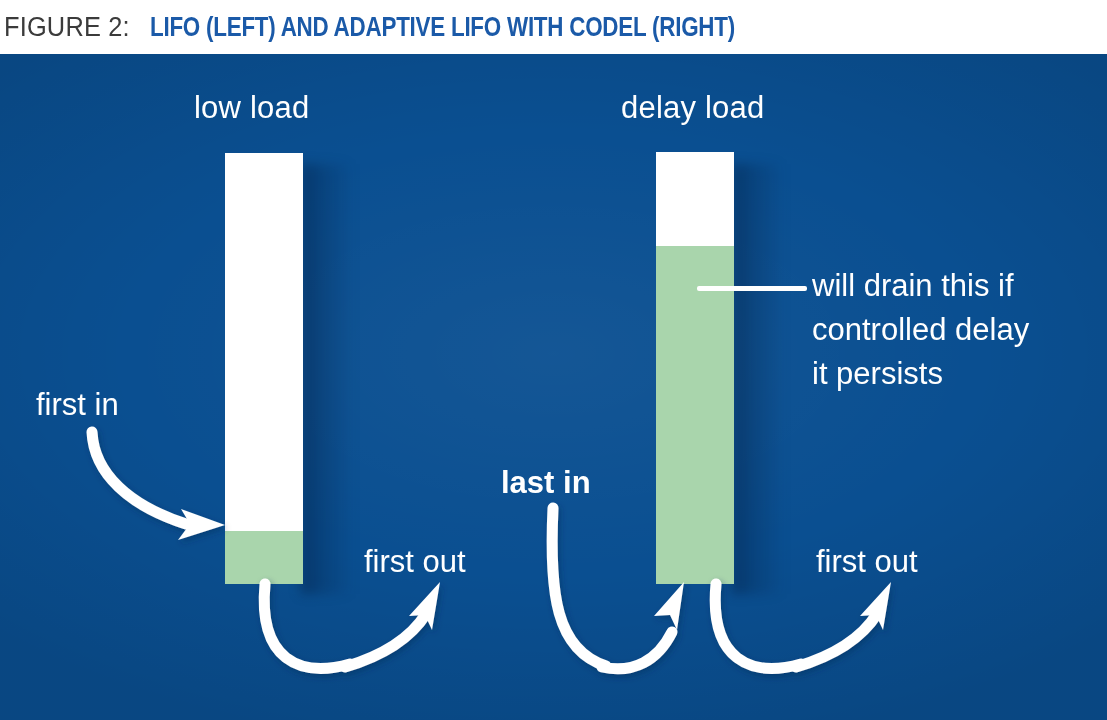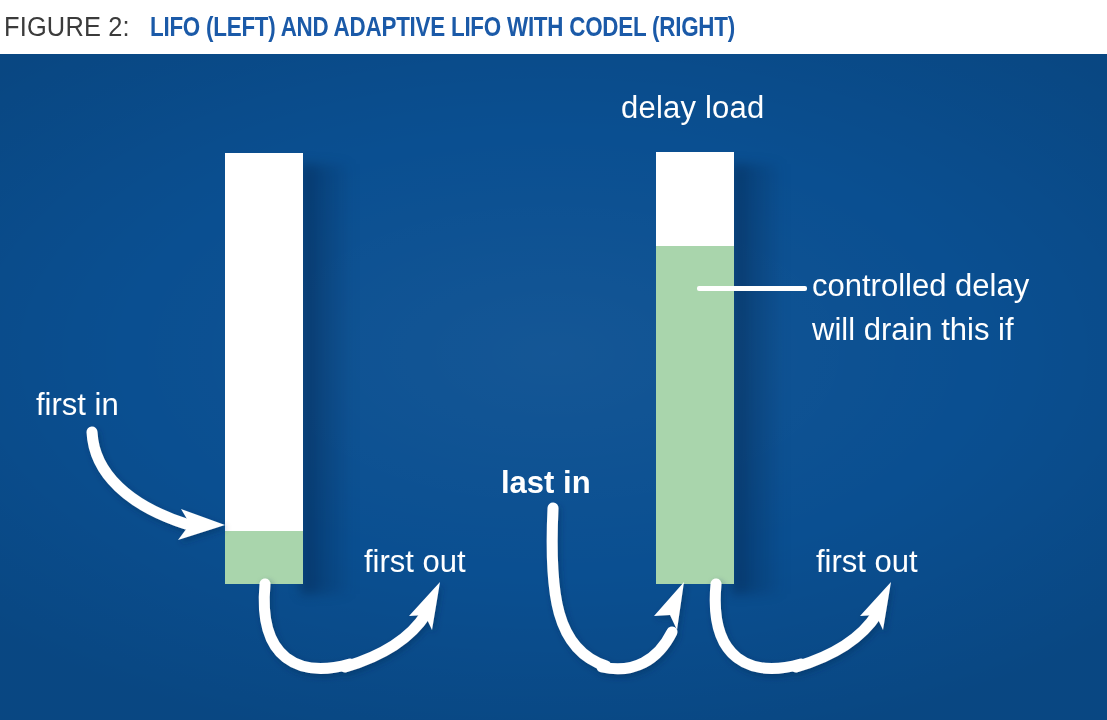--- a/index.html
+++ b/index.html
@@ -170,39 +170,41 @@
 <div id="figure-root">
 
   <div class="figure-caption">
     <span class="caption-label">FIGURE 2:</span>
     <span class="caption-title">LIFO (LEFT) AND ADAPTIVE LIFO WITH CODEL (RIGHT)</span>
   </div>
 
   <div class="panel">
     <div class="panel-vignette"></div>
 
+    <div class="col-heading" id="heading-low">low load</div>
     <div class="col-heading" id="heading-high">delay load</div>
 
     <div class="bar-shadow" id="shadow-left"></div>
     <div class="bar-shadow" id="shadow-right"></div>
 
     <div class="bar" id="bar-left">
       <div class="bar-empty"></div>
       <div class="bar-fill"></div>
     </div>
 
     <div class="bar" id="bar-right">
       <div class="bar-empty"></div>
       <div class="bar-fill"></div>
     </div>
 
     <div id="leader-line"></div>
     <div class="annotation">
+      <div>will drain this if</div>
       <div>controlled delay</div>
-      <div>will drain this if</div>
+      <div>it persists</div>
     </div>
 
     <div class="label" id="label-first-in">first in</div>
     <div class="label" id="label-first-out-l">first out</div>
     <div class="label" id="label-last-in">last in</div>
     <div class="label" id="label-first-out-r">first out</div>
 
     <svg id="arrows" viewBox="0 0 1107 666">
       <defs>
         <filter id="arrowShadow" x="-30%" y="-30%" width="170%" height="170%">

